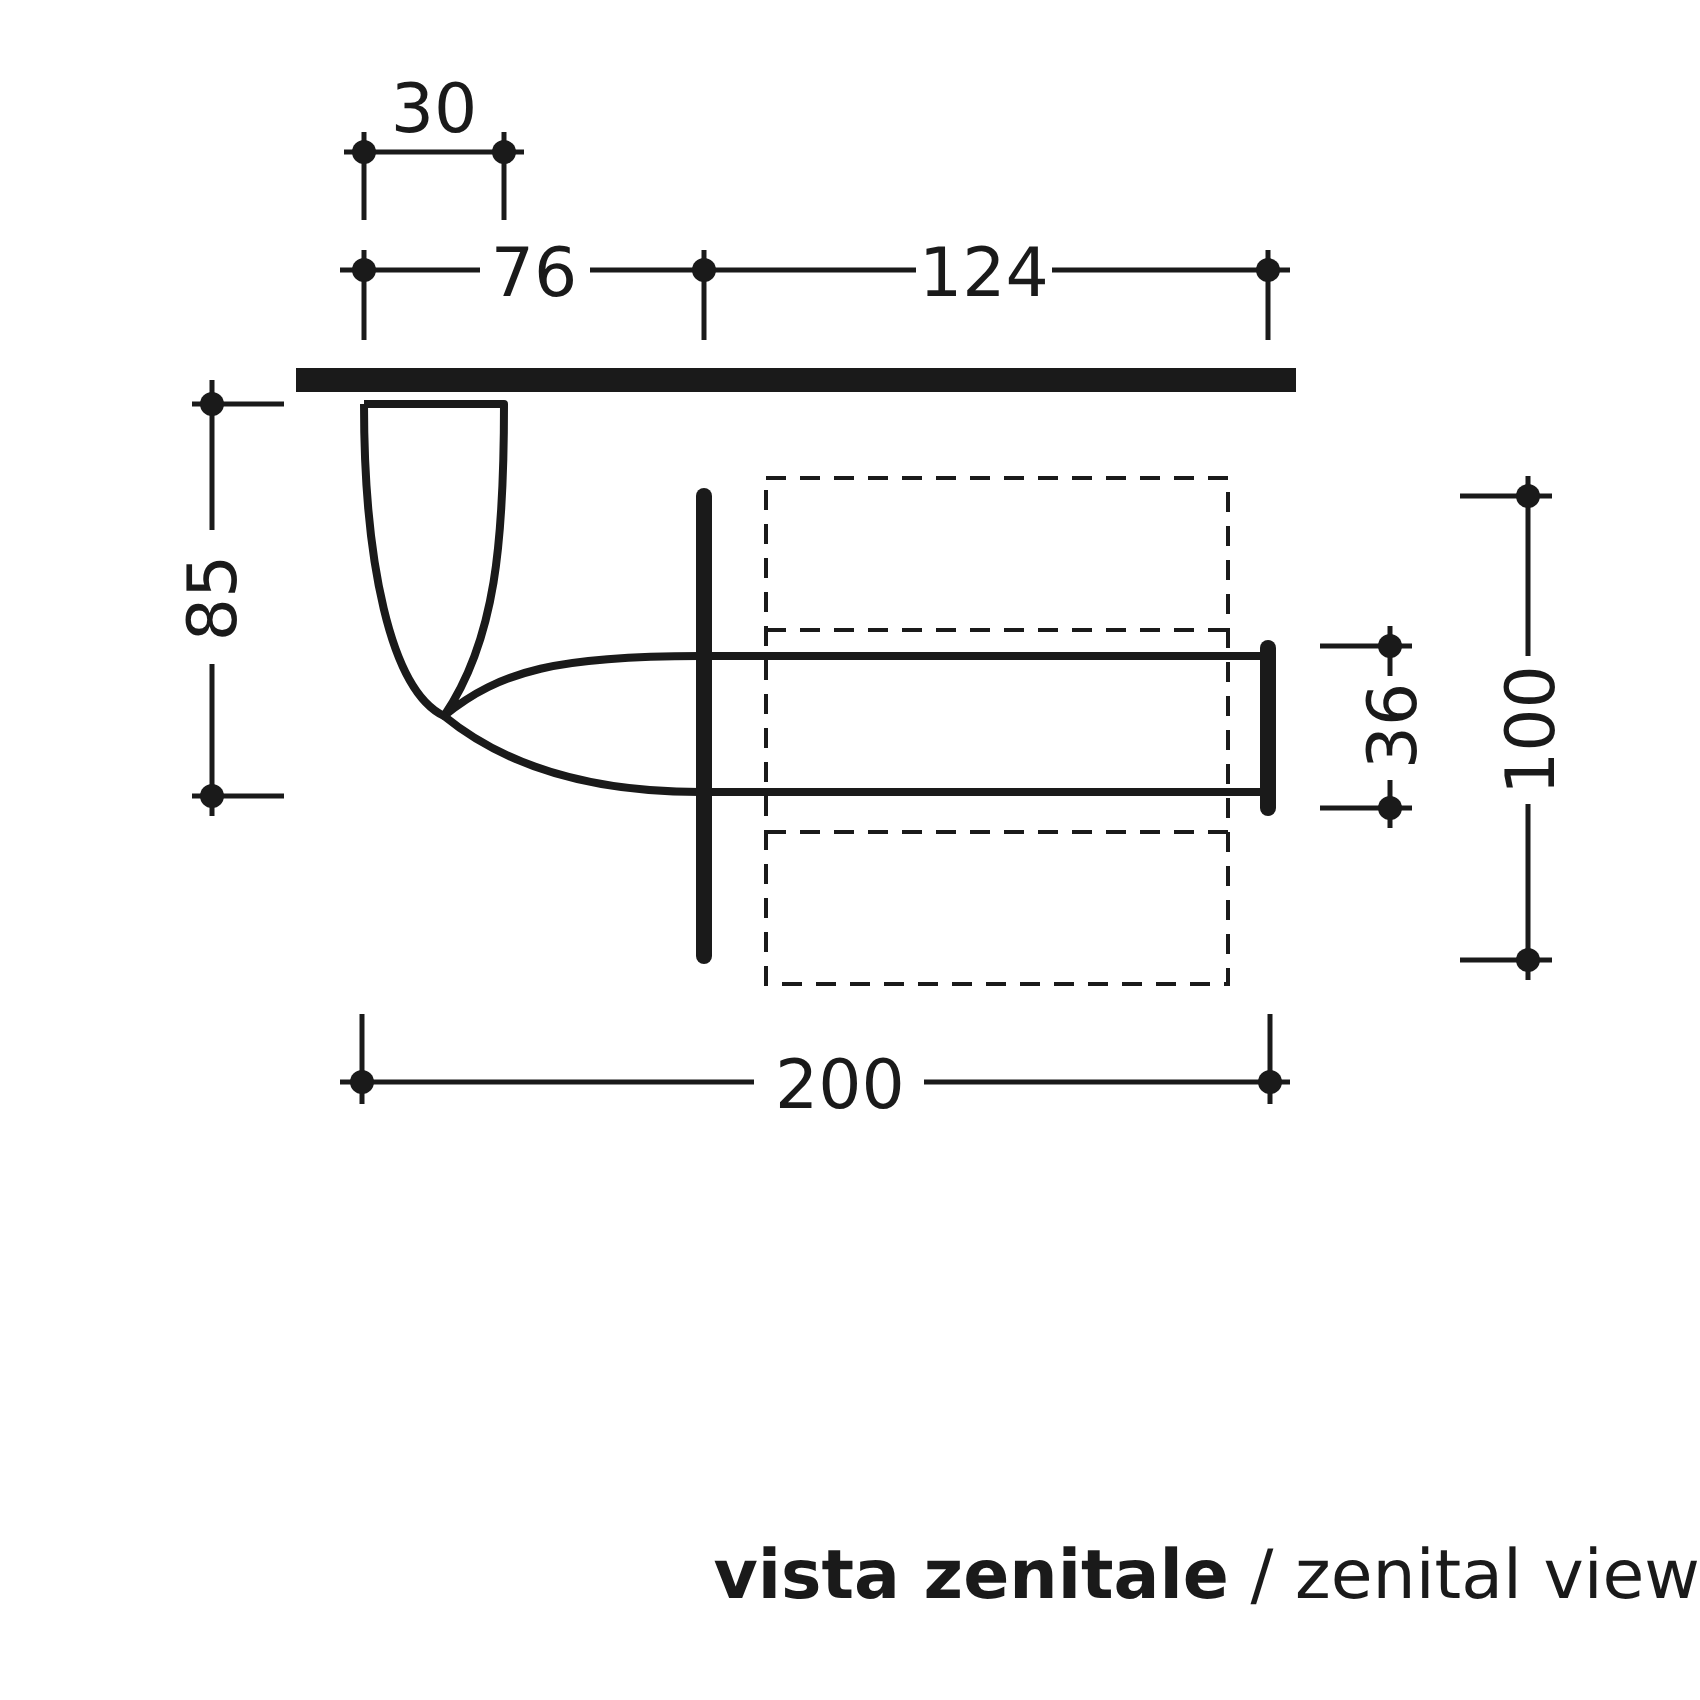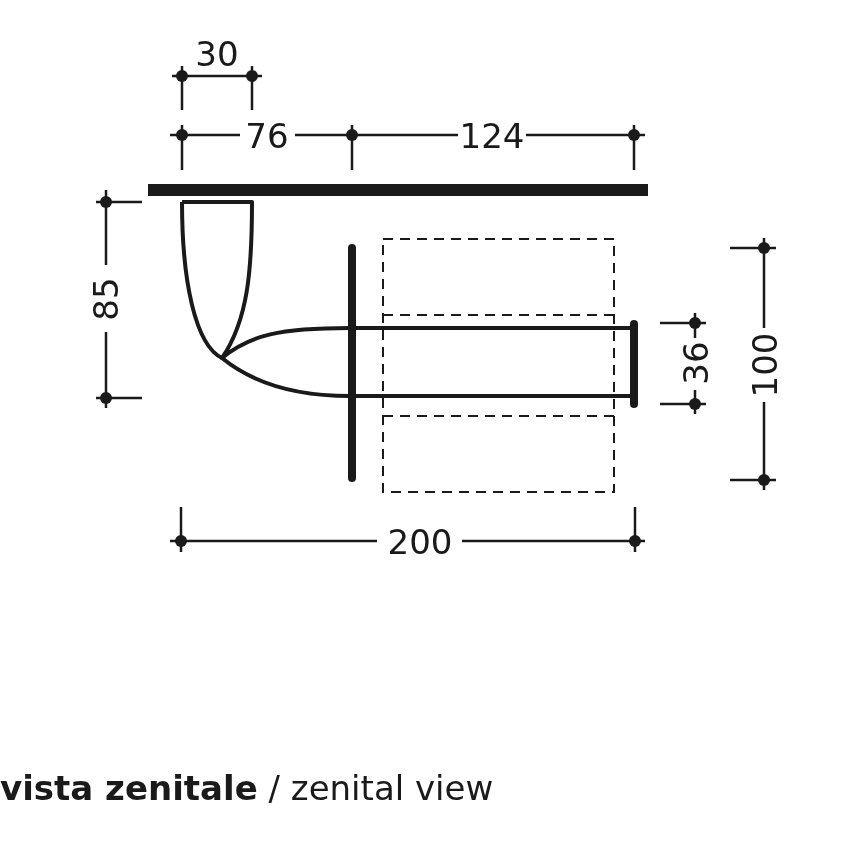--- a/index.html
+++ b/index.html
@@ -1,19 +1,19 @@
 <!DOCTYPE html>
 <html><head>
   <meta charset="utf-8">
   <style>
     html, body { margin: 0; padding: 0; background: #ffffff; }
     body { width: 850px; height: 850px; position: relative; overflow: hidden; }
     svg.drawing { position: absolute; left: 0; top: 0; width: 850px; height: 850px; }
     .dimtext { font-family: "DejaVu Sans", sans-serif; font-size: 34px; fill: #1a1a1a; }
-    .caption { position: absolute; left: 0; width: 850px; top: 768px; text-align: left;
+    .caption { position: absolute; left: 0; width: 850px; top: 768px; text-align: right;
                font-family: "DejaVu Sans", sans-serif; font-size: 34px; color: #1a1a1a; white-space: nowrap; }
     .caption .bold { font-weight: bold; }
     .caption .light { font-weight: normal; }
   </style>
 </head>
 <body>
 
 <svg class="drawing" viewBox="0 0 850 850" xmlns="http://www.w3.org/2000/svg">
   <defs>
     <g id="dot">

